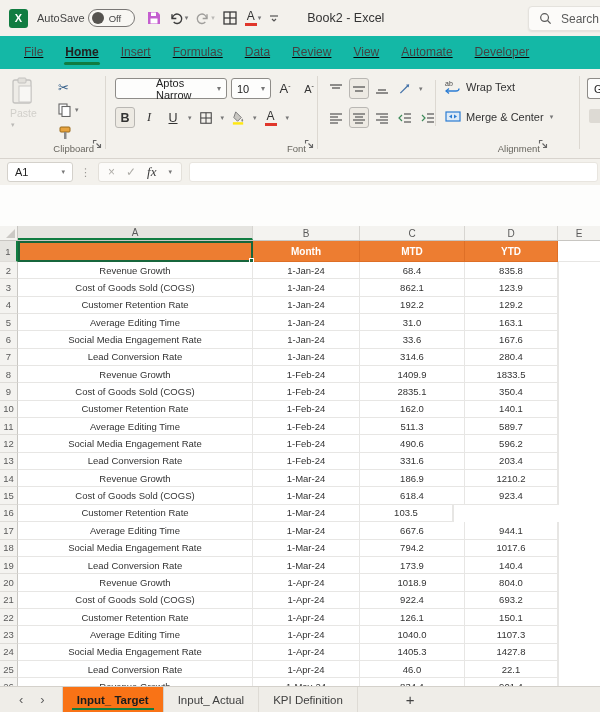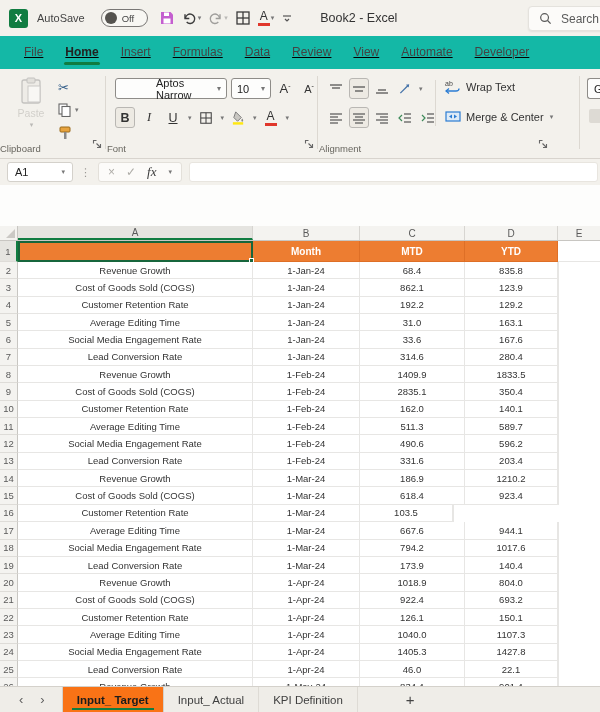--- a/index.html
+++ b/index.html
@@ -1,21 +1,21 @@
 <!DOCTYPE html>
 <html><head>
 <meta charset="utf-8">
 <style>
   * { box-sizing: border-box; margin: 0; padding: 0; }
   html,body { width:600px; height:712px; overflow:hidden; font-family:"Liberation Sans", sans-serif; background:#fff; position:relative; }
 
   
   .titlebar { position:absolute; top:0; left:0; right:0; height:36px; background:#F3F1EC; display:flex; align-items:center; padding-left:9px; gap:9px; }
   .xl-logo { width:19px; height:19px; background:#107C41; border-radius:3px; color:#fff; font-weight:bold; font-size:11px; display:flex; align-items:center; justify-content:center; flex:none; }
-  .autosave { display:flex; align-items:center; gap:16px; font-size:11px; color:#444; }
+  .autosave { display:flex; align-items:center; gap:3px; font-size:11px; color:#444; }
   .toggle { width:47px; height:18px; border:1px solid #797775; border-radius:10px; background:#F8F7F3; display:flex; align-items:center; padding:0 3px; gap:5px; }
   .knob { width:12px; height:12px; border-radius:50%; background:#55534F; flex:none; }
   .toggle-label { font-size:9.5px; color:#444; }
   .qat { display:flex; align-items:center; gap:3px; }
   .qbtn { height:22px; display:flex; align-items:center; justify-content:center; padding:0 2px; }
   .chev { font-size:7px; color:#777; margin-left:1px; }
   .off { opacity:.45; }
   .fontcolor { display:flex; flex-direction:column; align-items:center; line-height:1; }
   .fontcolor .glyphA { font-size:12px; color:#333; }
   .redbar { width:12px; height:3px; background:#E0372B; margin-top:1px; }
@@ -29,23 +29,23 @@
   .rtab.active::after { content:""; position:absolute; left:10px; right:10px; bottom:4px; height:3px; border-radius:2px; background:#107C41; }
 
   
   .ribbon { position:absolute; top:69px; left:0; right:0; height:90px; background:#F3F1EC; border-bottom:1px solid #D8D4CE; }
   .group { position:absolute; top:0; height:100%; }
   .g-clip { left:0; width:106px; }
   .g-font { left:107px; width:211px; }
   .g-align { left:319px; width:233px; }
   .g-num { left:581px; right:0; }
   .gsep { position:absolute; top:7px; bottom:9px; width:1px; background:#DCD8D1; }
-  .glabel { position:absolute; bottom:4px; left:0; right:12px; text-align:left; font-size:9.5px; color:#68665F;margin-top:16px; }
+  .glabel { position:absolute; bottom:4px; left:0; right:12px; text-align:right; font-size:9.5px; color:#68665F;margin-top:16px; }
   .launcher { position:absolute; bottom:5px; right:4px; }
-  .paste { position:absolute; left:10px; top:8px; width:42px; height:64px; display:flex; flex-direction:column; align-items:center; gap:2px; }
+  .paste { position:absolute; left:10px; top:8px; width:42px; height:64px; display:flex; flex-direction:column; align-items:flex-start; gap:2px; }
   .paste-label { font-size:10.5px; color:#A9A7A2; }
   .clip-side { position:absolute; left:58px; top:10px; display:flex; flex-direction:column; gap:7px; }
   .clip-side .row { display:flex; align-items:center; gap:3px; height:16px; }
   .scissors { font-size:13px; color:#355F8A; }
   .row1 { position:absolute; left:8px; top:9px; display:flex; align-items:center; gap:4px; }
   .row2 { position:absolute; left:8px; top:38px; display:flex; align-items:center; gap:4px; }
   .combo { height:21px; border:1px solid #8E8C88; border-radius:3px; background:#FDFDFC; display:flex; align-items:center; justify-content:space-between; padding:0 5px; font-size:11px; color:#222; gap:4px; }
   .combo .chev { font-size:8px; }
   .w-font { width:112px;padding-left:40px; } .w-size { width:40px; }
   .sbtn { min-width:20px; height:21px; display:flex; align-items:center; justify-content:center; font-size:12.5px; color:#333; padding:0 2px; }

